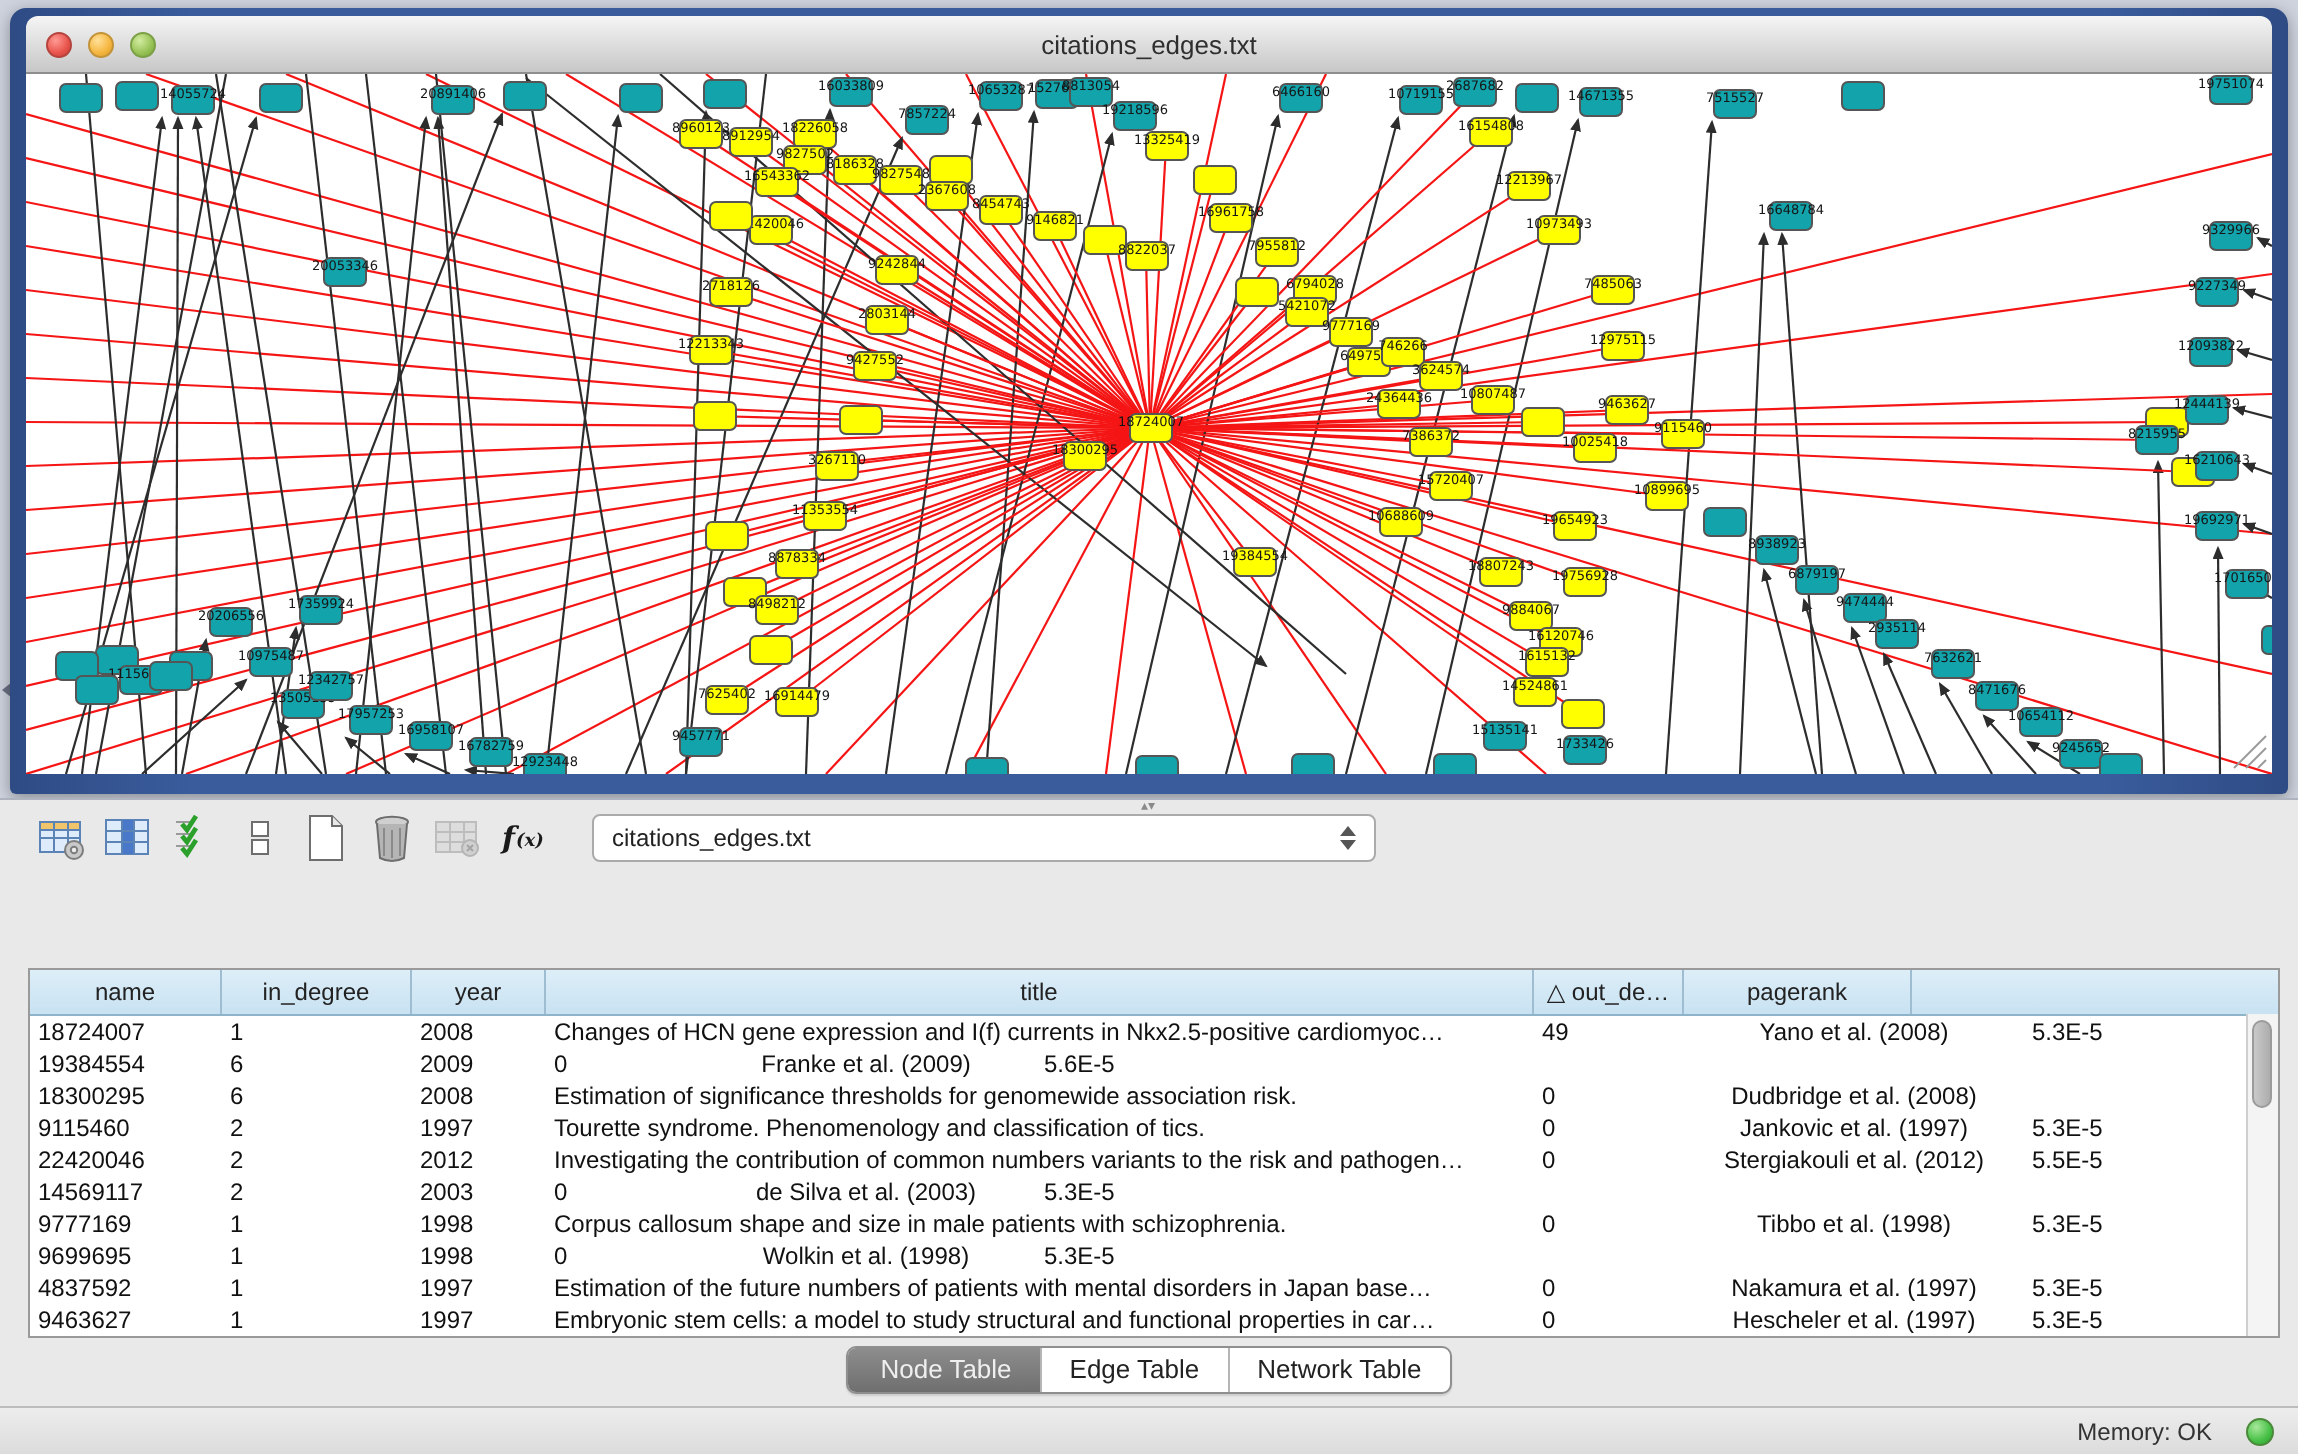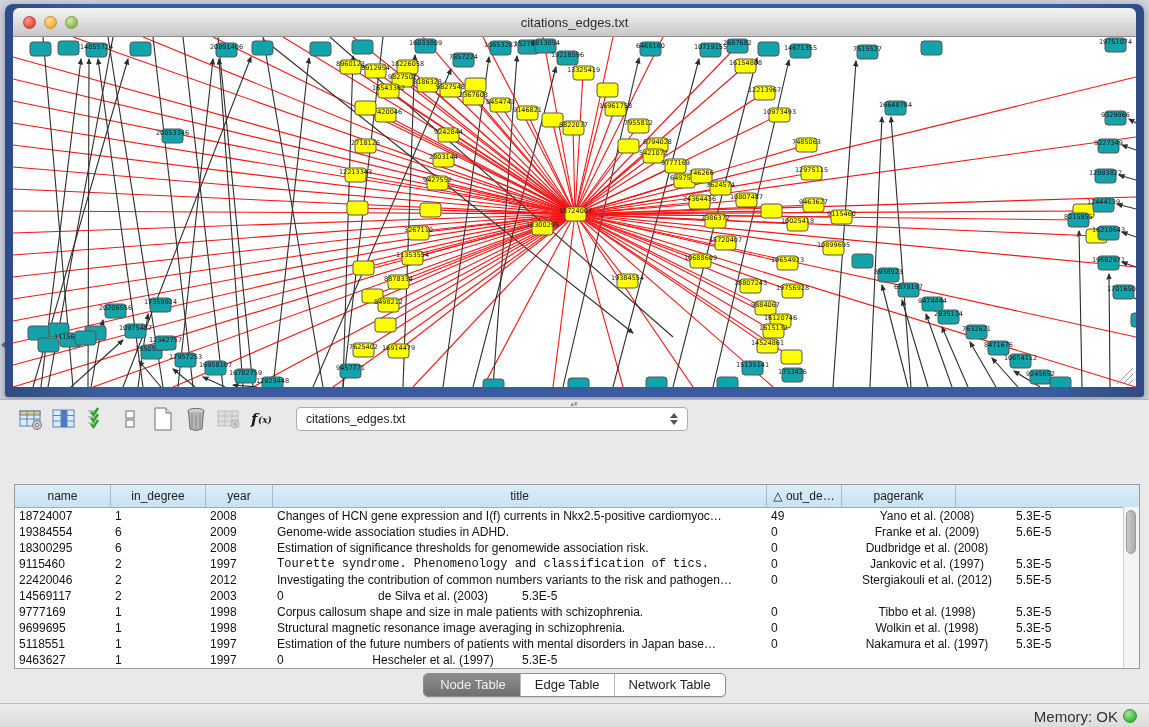--- a/index.html
+++ b/index.html
@@ -55,21 +55,21 @@
 
   .tabs-row{position:absolute;left:0;right:0;bottom:31px;display:flex;justify-content:center;}
   .seg{display:flex;height:22px;border:1px solid #8f8f8f;border-radius:5px;overflow:hidden;
     background:#fff;box-shadow:0 1px 1px rgba(0,0,0,.12);}
   .seg .tab{padding:0 14px;line-height:22px;font-size:13px;color:#222;border-left:1px solid #b5b5b5;}
   .seg .tab:first-child{border-left:none;padding-left:16px;}
   .seg .tab.sel{background:linear-gradient(#8d8d8d,#6f6f6f);color:#efefef;}
 
   .statusbar{position:absolute;left:0;right:0;bottom:0;height:25px;background:linear-gradient(#ededed,#dbdbdb);
     border-top:1px solid #bcbcbc;display:flex;align-items:center;justify-content:flex-end;padding-right:12px;box-sizing:border-box;}
-  .mem-label{font-size:15px;color:#333;margin-right:5px;}
+  .mem-label{font-size:12px;color:#333;margin-right:17px;}
   .mem-dot{width:14px;height:14px;border-radius:50%;background:radial-gradient(circle at 35% 30%,#a8e89a,#46c046 60%,#2f9c2f);
     border:1px solid #4a8a3a;box-sizing:border-box;}
 
   .collapse-arrow{position:absolute;left:1px;top:341px;width:0;height:0;
     border-top:4px solid transparent;border-bottom:4px solid transparent;border-right:5px solid #6a7183;}
 </style>
 </head>
 <body>
 
 <div class="desktop">
@@ -864,39 +864,38 @@
             <div class="td" style="width: 67px;">2008</div>
             <div class="td" style="width: 494px;">Changes of HCN gene expression and I(f) currents in Nkx2.5-positive cardiomyoc…</div>
             <div class="td" style="width: 75px;">49</div>
             <div class="td c" style="width: 170px;">Yano et al. (2008)</div>
             <div class="td" style="width: 114px;">5.3E-5</div>
           </div>
           <div class="tr">
             <div class="td" style="width: 96px;">19384554</div>
             <div class="td" style="width: 95px;">6</div>
             <div class="td" style="width: 67px;">2009</div>
-            <div class="td" style="width: 494px;">Genome-wide association studies in ADHD.</div>
             <div class="td" style="width: 75px;">0</div>
             <div class="td c" style="width: 170px;">Franke et al. (2009)</div>
             <div class="td" style="width: 114px;">5.6E-5</div>
           </div>
           <div class="tr">
             <div class="td" style="width: 96px;">18300295</div>
             <div class="td" style="width: 95px;">6</div>
             <div class="td" style="width: 67px;">2008</div>
             <div class="td" style="width: 494px;">Estimation of significance thresholds for genomewide association risk.</div>
             <div class="td" style="width: 75px;">0</div>
             <div class="td c" style="width: 170px;">Dudbridge et al. (2008)</div>
             <div class="td" style="width: 114px; margin-top: 32px;">5.9E-5</div>
           </div>
           <div class="tr">
             <div class="td" style="width: 96px;">9115460</div>
             <div class="td" style="width: 95px;">2</div>
             <div class="td" style="width: 67px;">1997</div>
-            <div class="td" style="width: 494px; font-family: Liberation Mono, monospace;">Tourette syndrome. Phenomenology and classification of tics.</div>
+            <div class="td" style="width: 494px;">Tourette syndrome. Phenomenology and classification of tics.</div>
             <div class="td" style="width: 75px;">0</div>
             <div class="td c" style="width: 170px;">Jankovic et al. (1997)</div>
             <div class="td" style="width: 114px;">5.3E-5</div>
           </div>
           <div class="tr">
             <div class="td" style="width: 96px;">22420046</div>
             <div class="td" style="width: 95px;">2</div>
             <div class="td" style="width: 67px;">2012</div>
             <div class="td" style="width: 494px;">Investigating the contribution of common numbers variants to the risk and pathogen…</div>
             <div class="td" style="width: 75px;">0</div>
@@ -917,38 +916,38 @@
             <div class="td" style="width: 67px;">1998</div>
             <div class="td" style="width: 494px;">Corpus callosum shape and size in male patients with schizophrenia.</div>
             <div class="td" style="width: 75px;">0</div>
             <div class="td c" style="width: 170px;">Tibbo et al. (1998)</div>
             <div class="td" style="width: 114px;">5.3E-5</div>
           </div>
           <div class="tr">
             <div class="td" style="width: 96px;">9699695</div>
             <div class="td" style="width: 95px;">1</div>
             <div class="td" style="width: 67px;">1998</div>
-            <div class="td" style="width: 494px;">Structural magnetic resonance image averaging in schizophrenia.</div>
             <div class="td" style="width: 75px;">0</div>
             <div class="td c" style="width: 170px;">Wolkin et al. (1998)</div>
             <div class="td" style="width: 114px;">5.3E-5</div>
           </div>
           <div class="tr">
-            <div class="td" style="width: 96px;">5118551</div>
+            <div class="td" style="width: 96px;">4837592</div>
             <div class="td" style="width: 95px;">1</div>
             <div class="td" style="width: 67px;">1997</div>
             <div class="td" style="width: 494px;">Estimation of the future numbers of patients with mental disorders in Japan base…</div>
             <div class="td" style="width: 75px;">0</div>
             <div class="td c" style="width: 170px;">Nakamura et al. (1997)</div>
             <div class="td" style="width: 114px;">5.3E-5</div>
           </div>
           <div class="tr">
             <div class="td" style="width: 96px;">9463627</div>
             <div class="td" style="width: 95px;">1</div>
             <div class="td" style="width: 67px;">1997</div>
+            <div class="td" style="width: 494px;">Embryonic stem cells: a model to study structural and functional properties in car…</div>
             <div class="td" style="width: 75px;">0</div>
             <div class="td c" style="width: 170px;">Hescheler et al. (1997)</div>
             <div class="td" style="width: 114px;">5.3E-5</div>
           </div>
         </div>
       <div class="vscroll">
         <div class="vthumb"></div>
       </div>
     </div>
 

